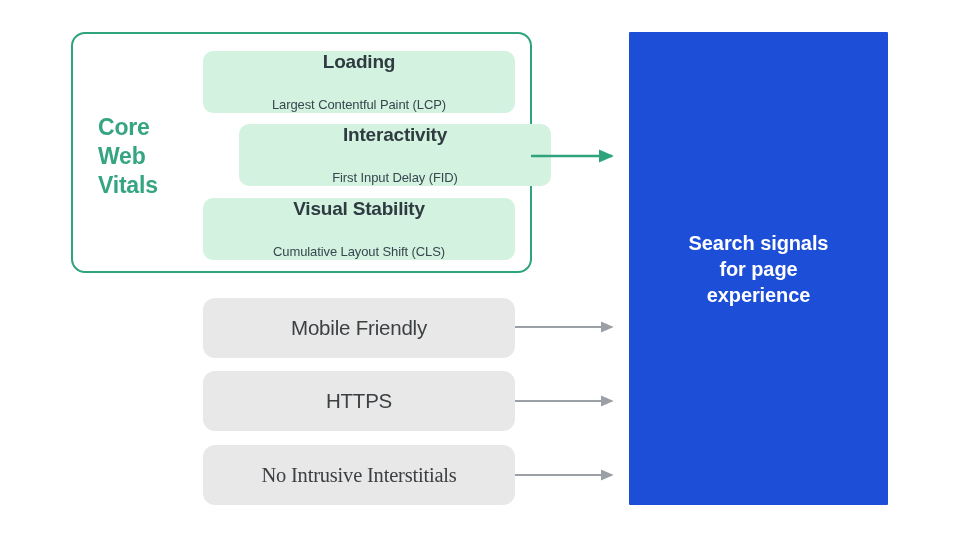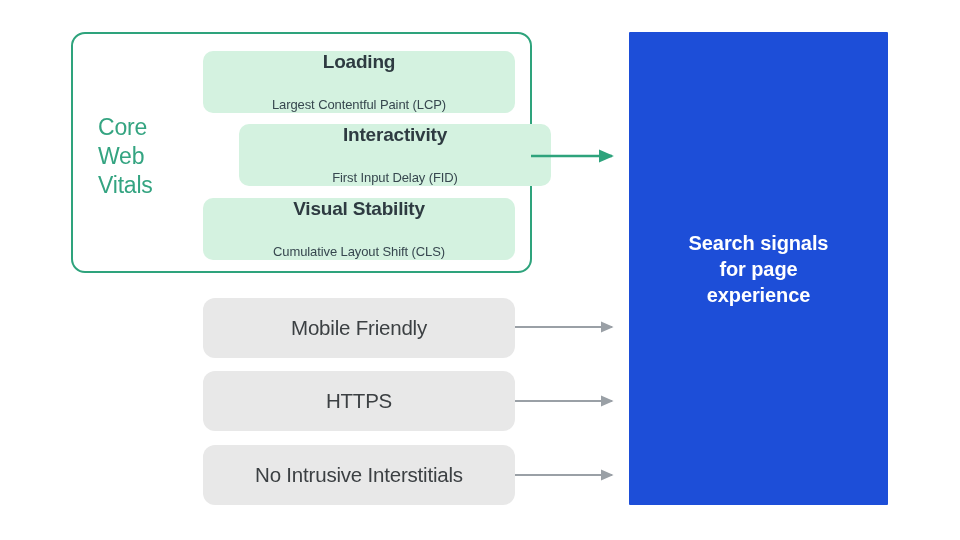--- a/index.html
+++ b/index.html
@@ -35,21 +35,21 @@
     border-radius: 14px;
     background: transparent;
   }
 
   .cwv-label {
     position: absolute;
     left: 98px;
     top: 113px;
     width: 96px;
     color: #34A481;
-    font-weight: normal;
+    font-weight: bold;
     font-size: 23px;
     line-height: 29px;
     letter-spacing: -0.2px;
     text-align: left;
   }
 
   
   .metric-card {
     position: absolute;
     left: 203px;
@@ -89,21 +89,21 @@
     width: 312px;
     height: 60px;
     background: #E8E8E8;
     border-radius: 12px;
     display: flex;
     align-items: center;
     justify-content: center;
   }
   .gray-card.g0 { top: 298px; }
   .gray-card.g1 { top: 371px; }
-  .gray-card.g2 { top: 445px; }
+  .gray-card.g2 { top: 445px; font-family: Liberation Serif, serif; }
 
   .gray-label {
     color: #3C4043;
     font-size: 20.5px;
     font-weight: normal;
     letter-spacing: -0.2px;
   }
 
   
   .blue-box {

